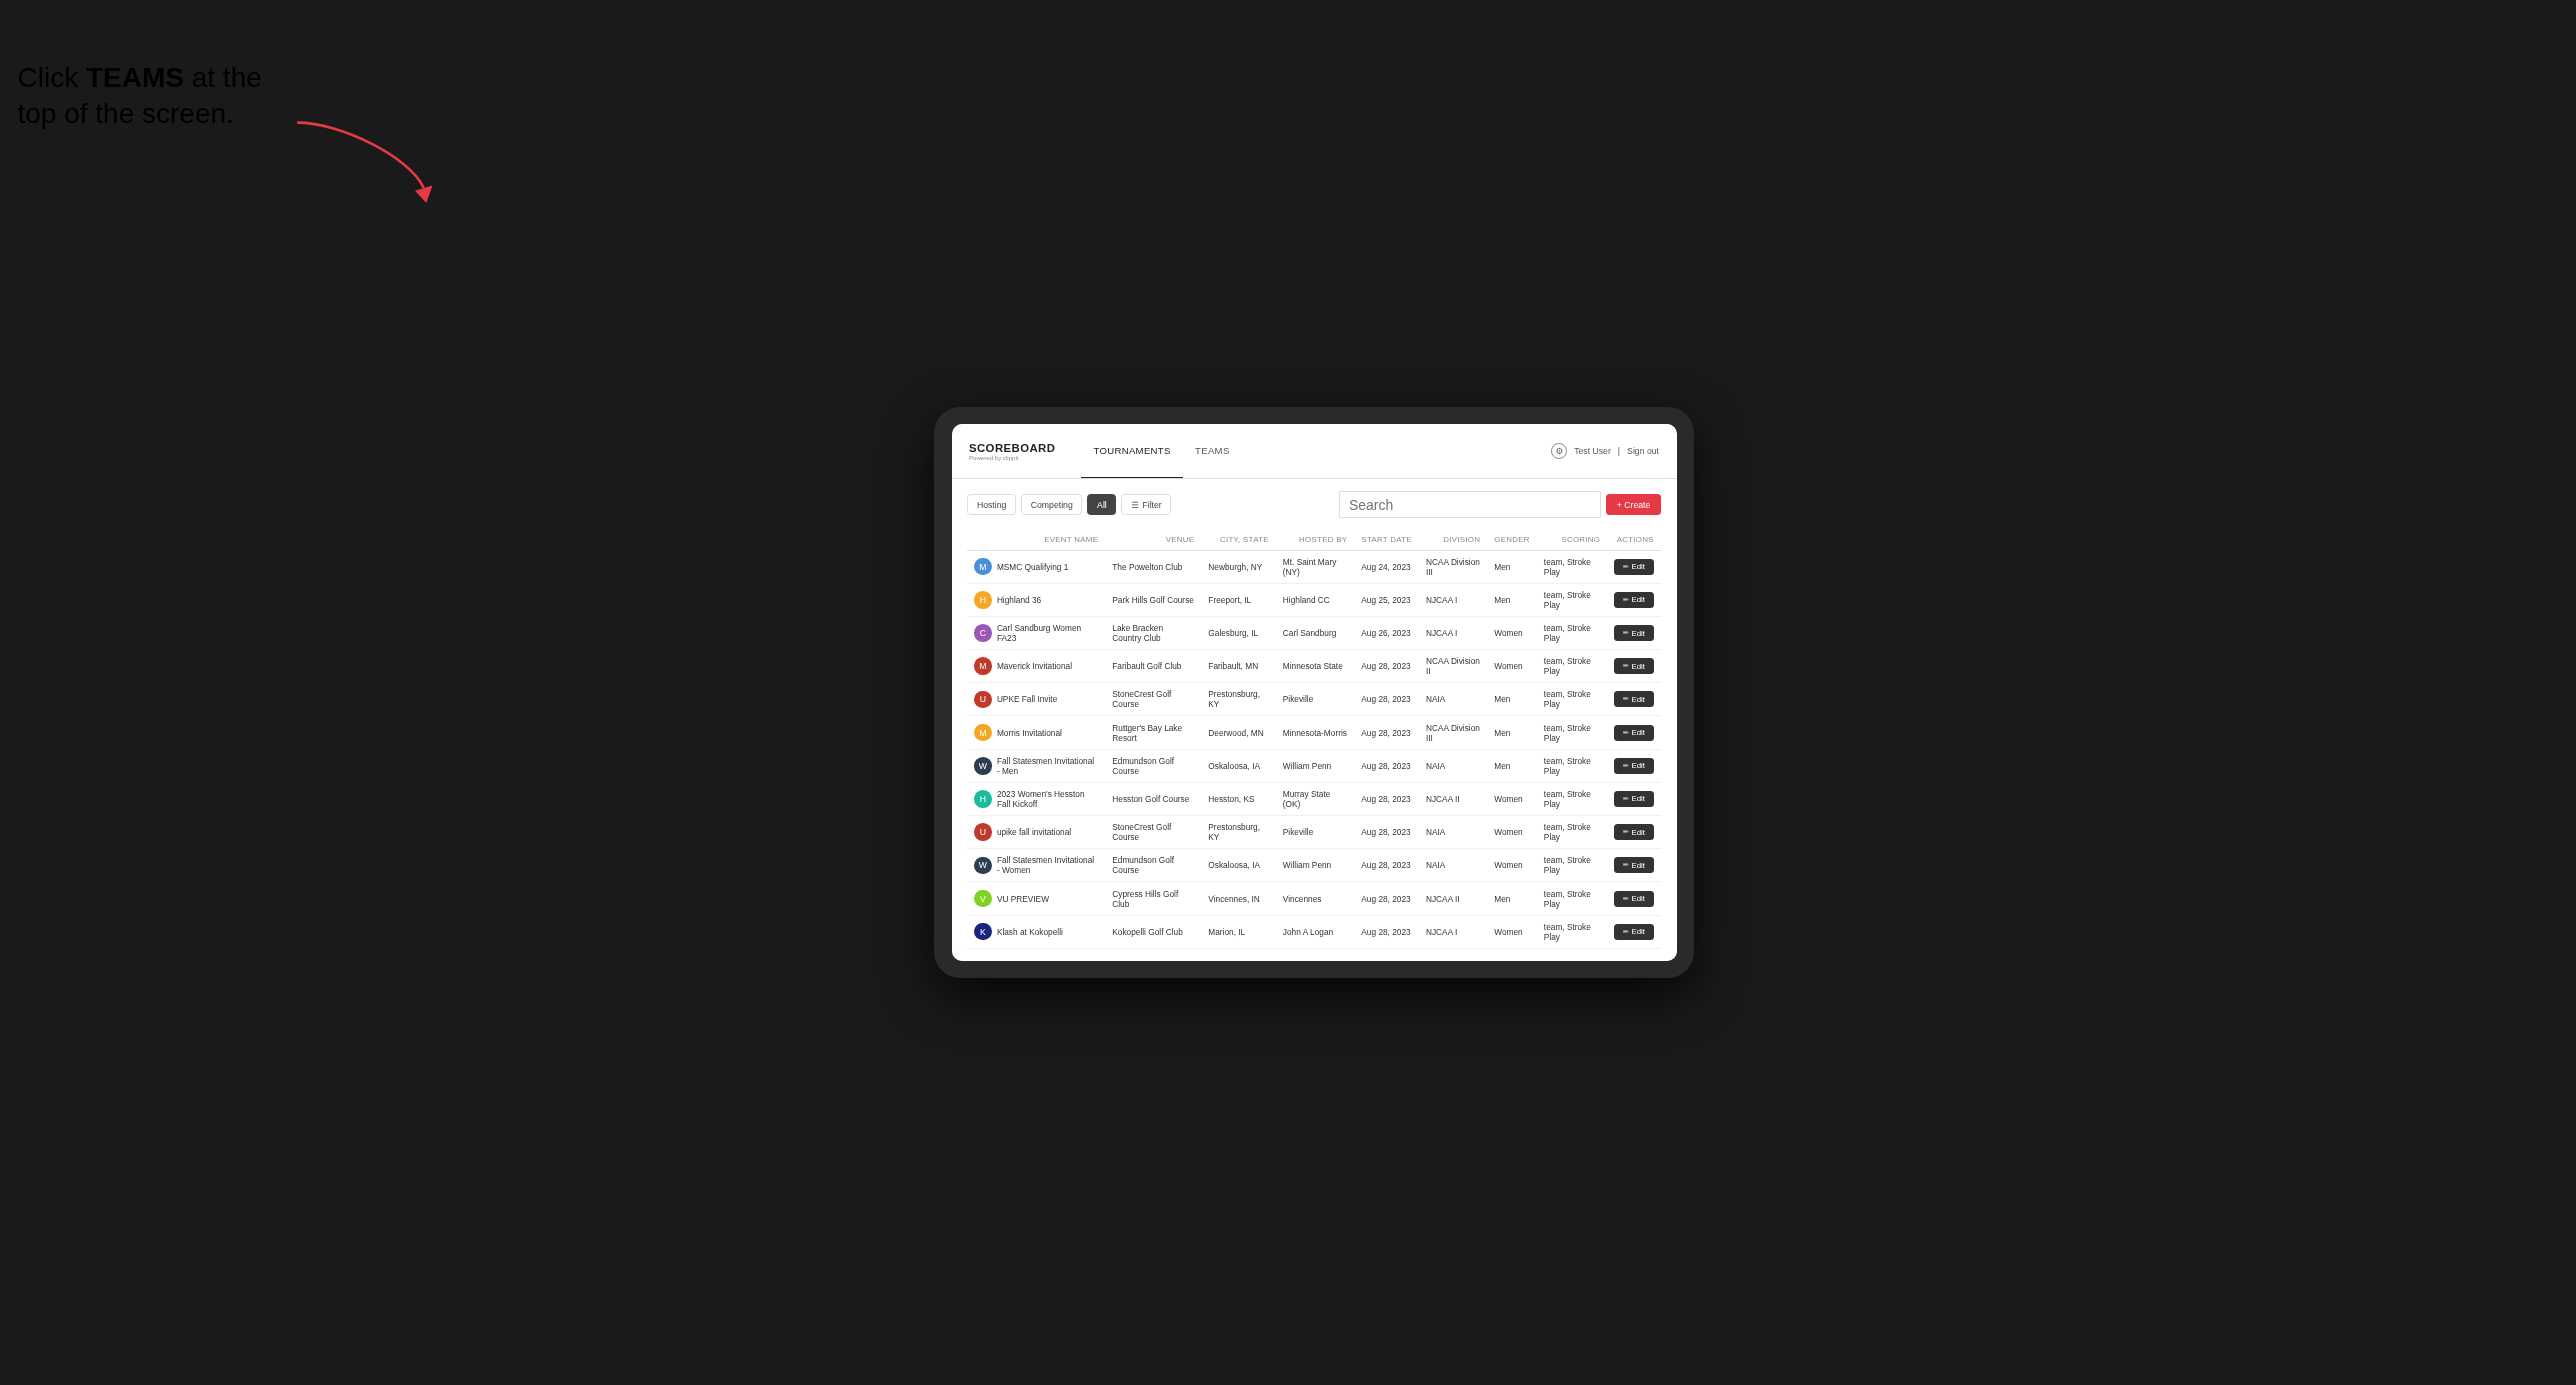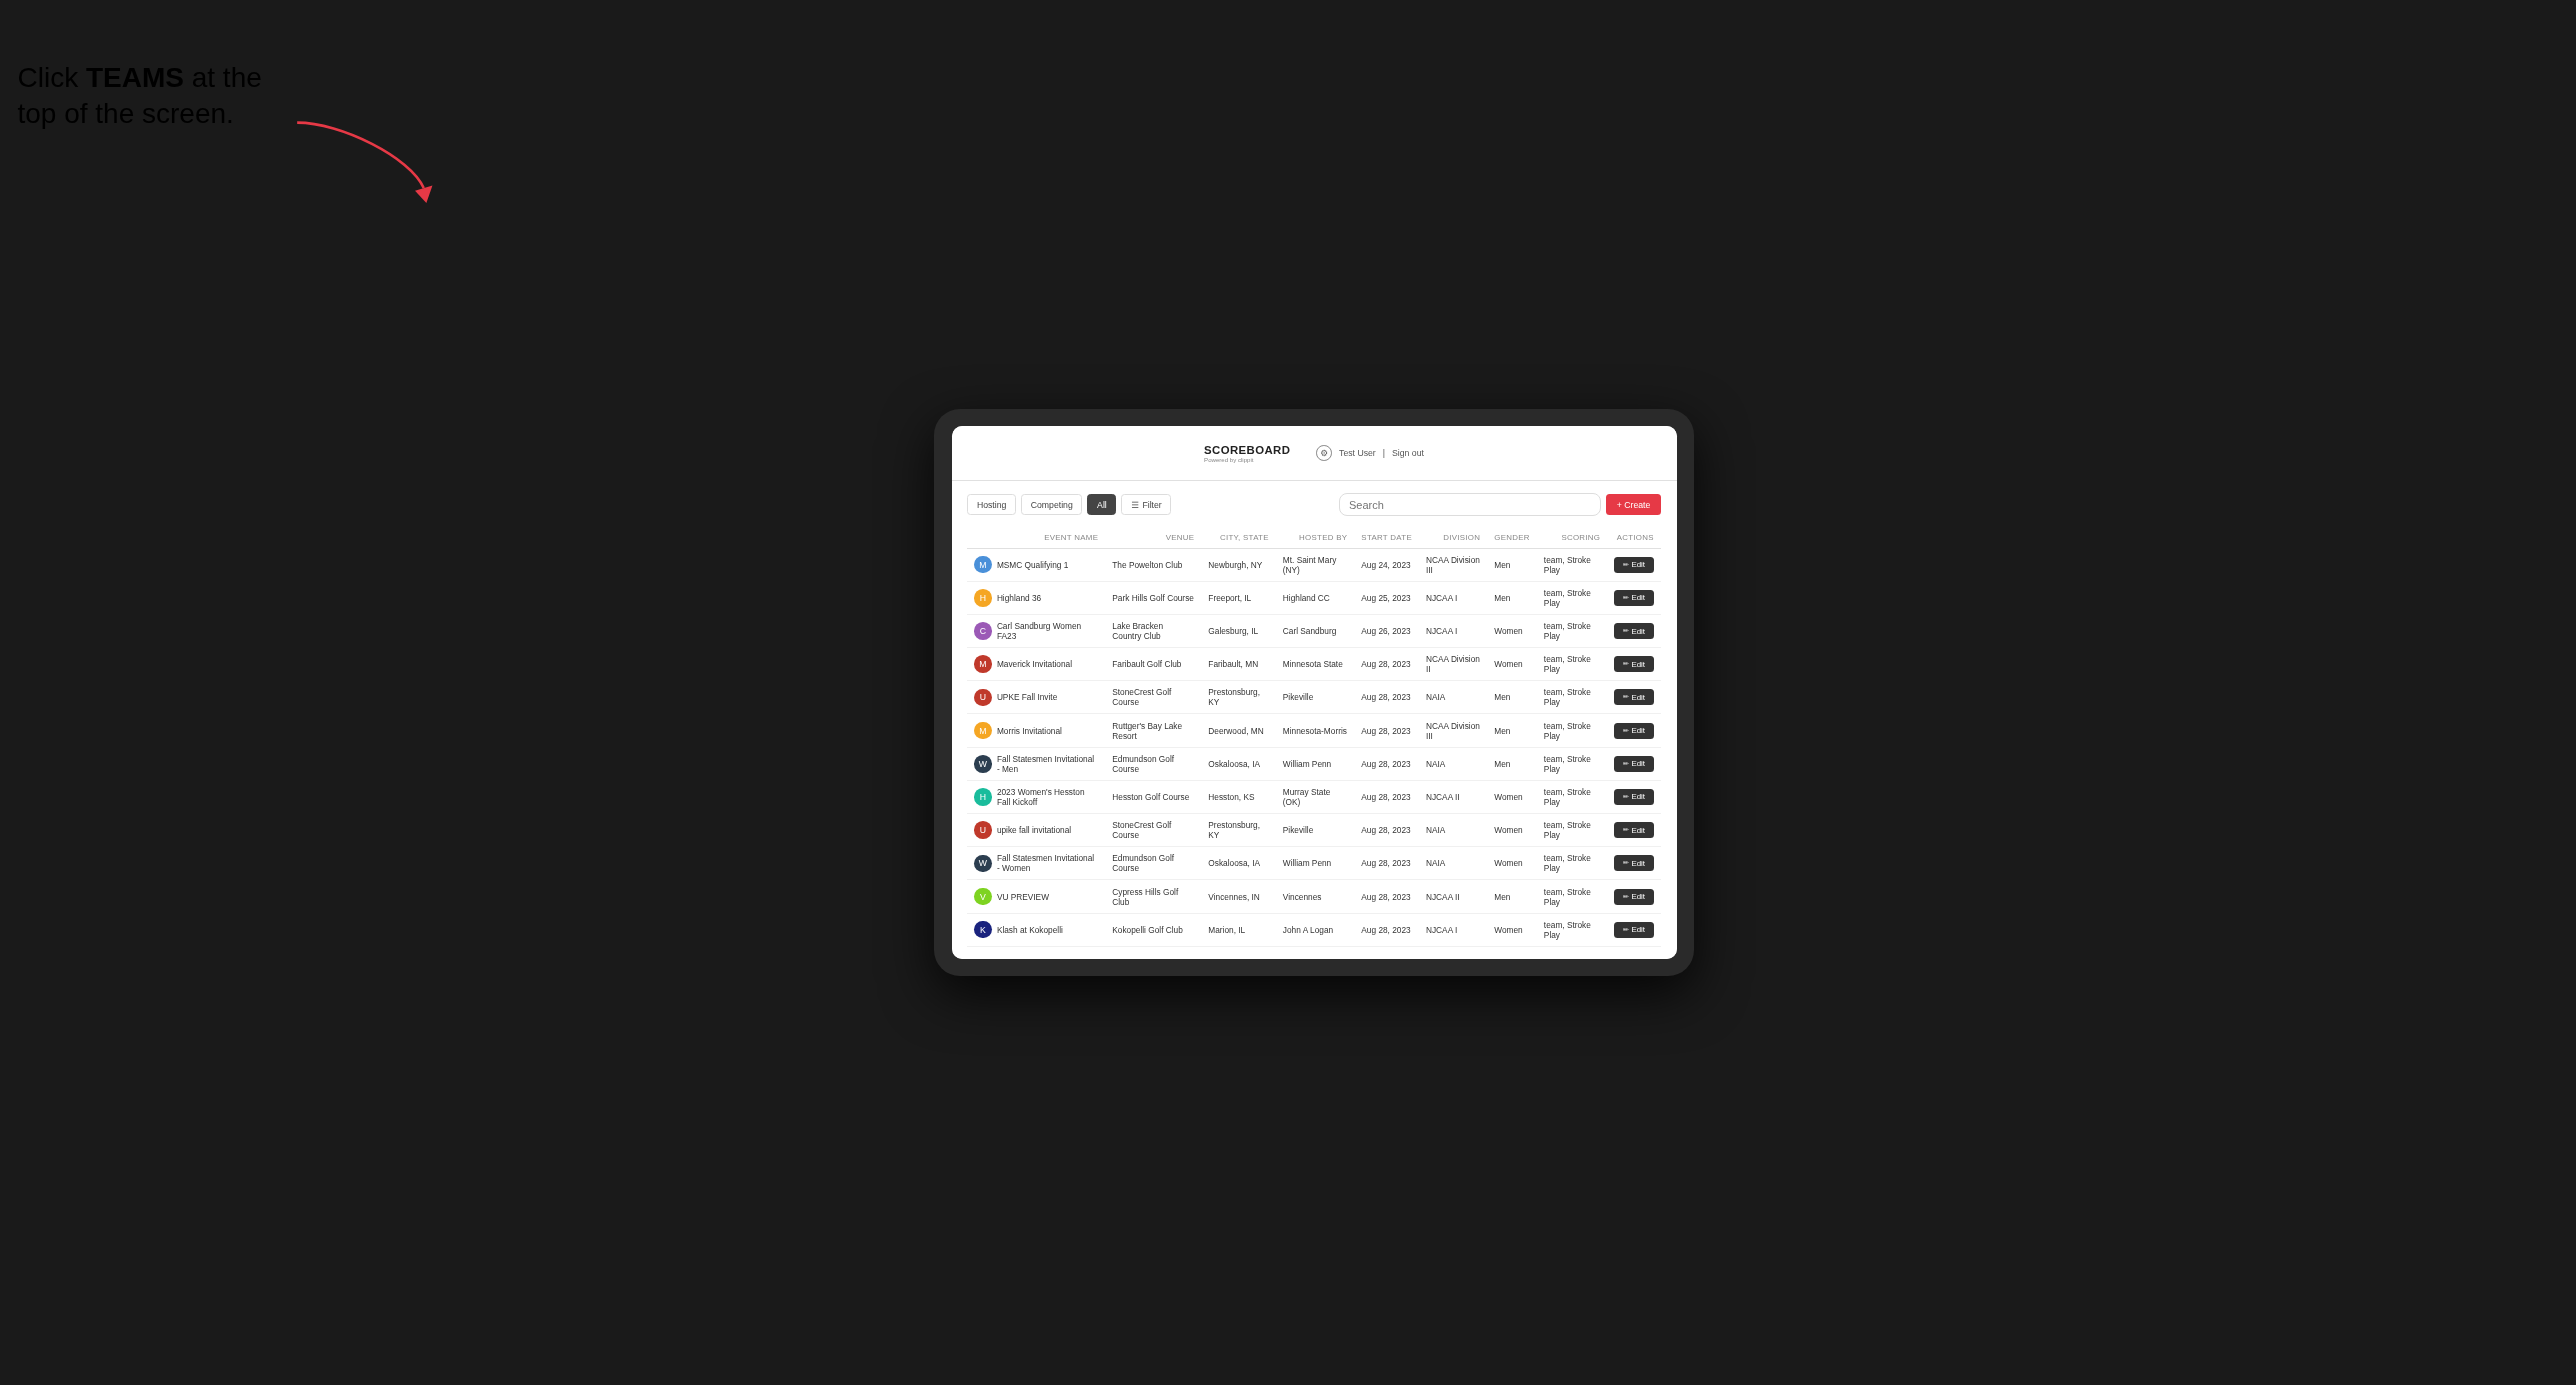--- a/index.html
+++ b/index.html
@@ -173,22 +173,22 @@
 
     .search-box {
       flex: 1;
       margin-left: auto;
       max-width: 262px;
     }
     .search-input {
       width: 100%;
       padding: 4.4px 8.7px;
       border: 0.9px solid #ddd;
-      border-radius: 8px;
-      font-size: 11px;
+      border-radius: 1px;
+      font-size: 14px;
       color: #444;
       outline: none;
     }
 
     .create-btn {
       padding: 5.2px 10.5px;
       background: #e63946;
       color: #fff;
       border: none;
       border-radius: 3.5px;
@@ -278,20 +278,24 @@
 
 <div class="tablet-frame">
   <div class="tablet-screen">
 
     <div class="top-nav">
       <div class="logo-area">
         <span class="logo-text">SCOREBOARD</span>
         <span class="logo-sub">Powered by clippit</span>
       </div>
 
+      <div class="nav-tabs">
+        <div class="nav-tab active">TOURNAMENTS</div>
+        <div class="nav-tab">TEAMS</div>
+      </div>
 
       <div class="nav-right">
         <div class="settings-icon">⚙</div>
         <span>Test User</span>
         <span>|</span>
         <span style="cursor:pointer;">Sign out</span>
       </div>
     </div>
 
     <div class="main-content">

